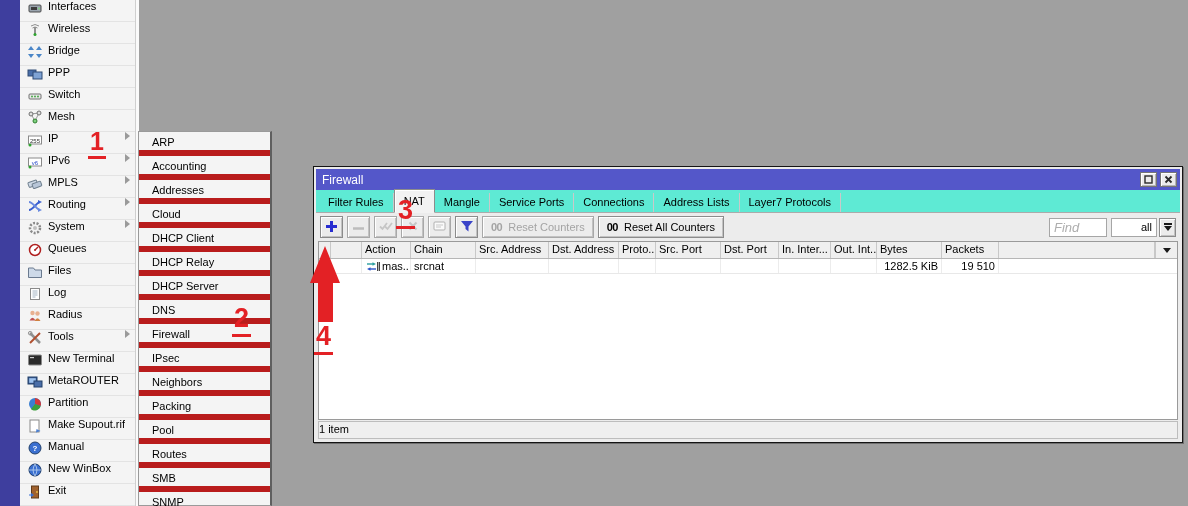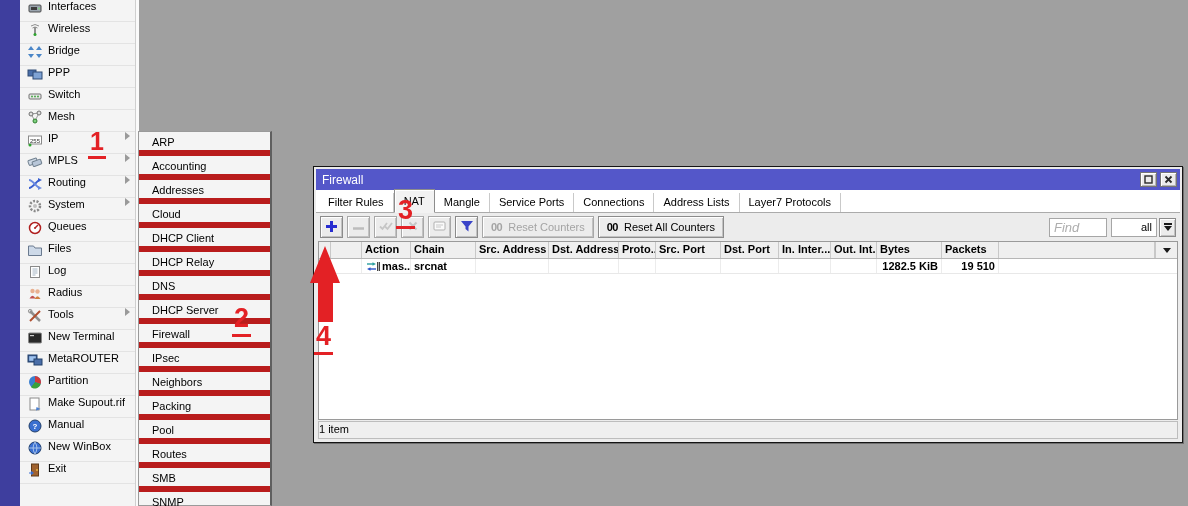--- a/index.html
+++ b/index.html
@@ -53,21 +53,21 @@
   }
   .titlebar .t-sp { flex:1; }
   .wbtn {
     width:17px; height:15px; margin-left:3px; background:#ececec;
     border:1px solid #757575; box-shadow:inset 1px 1px 0 #fff, inset -1px -1px 0 #b5b5b5;
     display:flex; align-items:center; justify-content:center; cursor:default;
   }
   
   .tabs {
     flex:0 0 23px; display:flex; align-items:flex-start;
-    padding:3px 0 0 3px; border-bottom:1px solid #ababab; background:#ffffff;
+    padding:3px 0 0 3px; border-bottom:1px solid #ababab; background:#5eead4;
   }
   .tab { height:19px; line-height:18px; padding:0 9px; border-right:1px solid #c9c9c9; white-space:nowrap; cursor:default; }
   .tab.active {
     position:relative; z-index:3; height:24px; line-height:23px; margin-top:-4px; margin-bottom:-1px;
     background:#f2f2f2; border:1px solid #8c8c8c; border-bottom:1px solid #f2f2f2;
     box-shadow:inset 1px 1px 0 #fff;
   }
   
   .toolbar { flex:0 0 28px; display:flex; align-items:center; gap:4px; padding:0 4px; background:#ececec; }
   .tbtn {
@@ -95,21 +95,21 @@
     padding:2px 4px; white-space:nowrap; overflow:hidden;
   }
   .dd-btn {
     width:17px; height:19px; margin-left:2px; background:#ececec; border:1px solid #8b8b8b;
     box-shadow:inset 1px 1px 0 #fff, inset -1px -1px 0 #c2c2c2;
     display:flex; flex-direction:column; align-items:center; justify-content:center; gap:1px; cursor:default;
   }
   .dd-bar { width:8px; height:2px; background:#1a1a1a; }
   .dd-tri { width:0; height:0; border-left:4px solid transparent; border-right:4px solid transparent; border-top:5px solid #1a1a1a; }
   
-  .grid { flex:1; min-height:0; margin:0 2px; border:1px solid #9a9a9a; background:#fff; display:flex; flex-direction:column;font-weight:bold; }
+  .grid { flex:1; min-height:0; margin:0 2px; border:1px solid #9a9a9a; background:#fff; display:flex; flex-direction:column; }
   .thead { flex:0 0 17px; display:flex; background:#efefef; border-bottom:1px solid #b6b6b6; }
   .hcell { border-right:1px solid #c8c8c8; padding:1px 3px 0; white-space:nowrap; overflow:hidden; cursor:default; }
   .hfill { flex:1; }
   .hdrop { width:22px; display:flex; align-items:center; justify-content:center; border-left:1px solid #c8c8c8; cursor:default; }
   .tbody { flex:1; background:#fff; overflow:hidden; }
   .trow { display:flex; height:15px; border-bottom:1px solid #e8e8e8; align-items:stretch; cursor:default; }
   .tcell { border-right:1px solid #ececec; padding:0 3px; white-space:nowrap; overflow:hidden; display:flex; align-items:center; }
   .tcell.num { justify-content:flex-end; }
   .c0{width:12px;flex:0 0 12px}.c1{width:31px;flex:0 0 31px}.c2{width:49px;flex:0 0 49px}
   .c3{width:65px;flex:0 0 65px}.c4{width:73px;flex:0 0 73px}.c5{width:70px;flex:0 0 70px}
@@ -209,20 +209,31 @@
           <text x="8" y="10.5" font-size="6" text-anchor="middle" fill="#333">255</text>
           <circle cx="3" cy="13" r="1.5" fill="#2fa32f"></circle>
         </svg>
       </span>
     <span class="lbl">IP</span>
     <span class="sub-arrow"></span>
   </div>
   <div class="menu-item">
     <span class="icn">
         <svg width="16" height="16" viewBox="0 0 16 16">
+          <rect x="1.5" y="4" width="13" height="8" fill="#fff" stroke="#8a8a8a"></rect>
+          <text x="8" y="10.5" font-size="6" text-anchor="middle" fill="#2a4ac8">v6</text>
+          <circle cx="3" cy="13" r="1.5" fill="#2fa32f"></circle>
+        </svg>
+      </span>
+    <span class="lbl">IPv6</span>
+    <span class="sub-arrow"></span>
+  </div>
+  <div class="menu-item">
+    <span class="icn">
+        <svg width="16" height="16" viewBox="0 0 16 16">
           <g transform="rotate(-20 8 8)">
             <rect x="1.5" y="4.5" width="9" height="5" rx="1" fill="#cfd9e6" stroke="#70808f"></rect>
             <rect x="5" y="7" width="9" height="5" rx="1" fill="#b8c6d8" stroke="#70808f"></rect>
           </g>
         </svg>
       </span>
     <span class="lbl">MPLS</span>
     <span class="sub-arrow"></span>
   </div>
   <div class="menu-item">
@@ -364,22 +375,22 @@
   </div>
 </div>
 
 <div class="submenu">
   <div class="submenu-item">ARP</div>
   <div class="submenu-item">Accounting</div>
   <div class="submenu-item">Addresses</div>
   <div class="submenu-item">Cloud</div>
   <div class="submenu-item">DHCP Client</div>
   <div class="submenu-item">DHCP Relay</div>
+  <div class="submenu-item">DHCP Server</div>
   <div class="submenu-item">DNS</div>
-  <div class="submenu-item">DHCP Server</div>
   <div class="submenu-item">Firewall</div>
   <div class="submenu-item">IPsec</div>
   <div class="submenu-item">Neighbors</div>
   <div class="submenu-item">Packing</div>
   <div class="submenu-item">Pool</div>
   <div class="submenu-item">Routes</div>
   <div class="submenu-item">SMB</div>
   <div class="submenu-item">SNMP</div>
   <div class="submenu-item">Services</div>
 </div>

